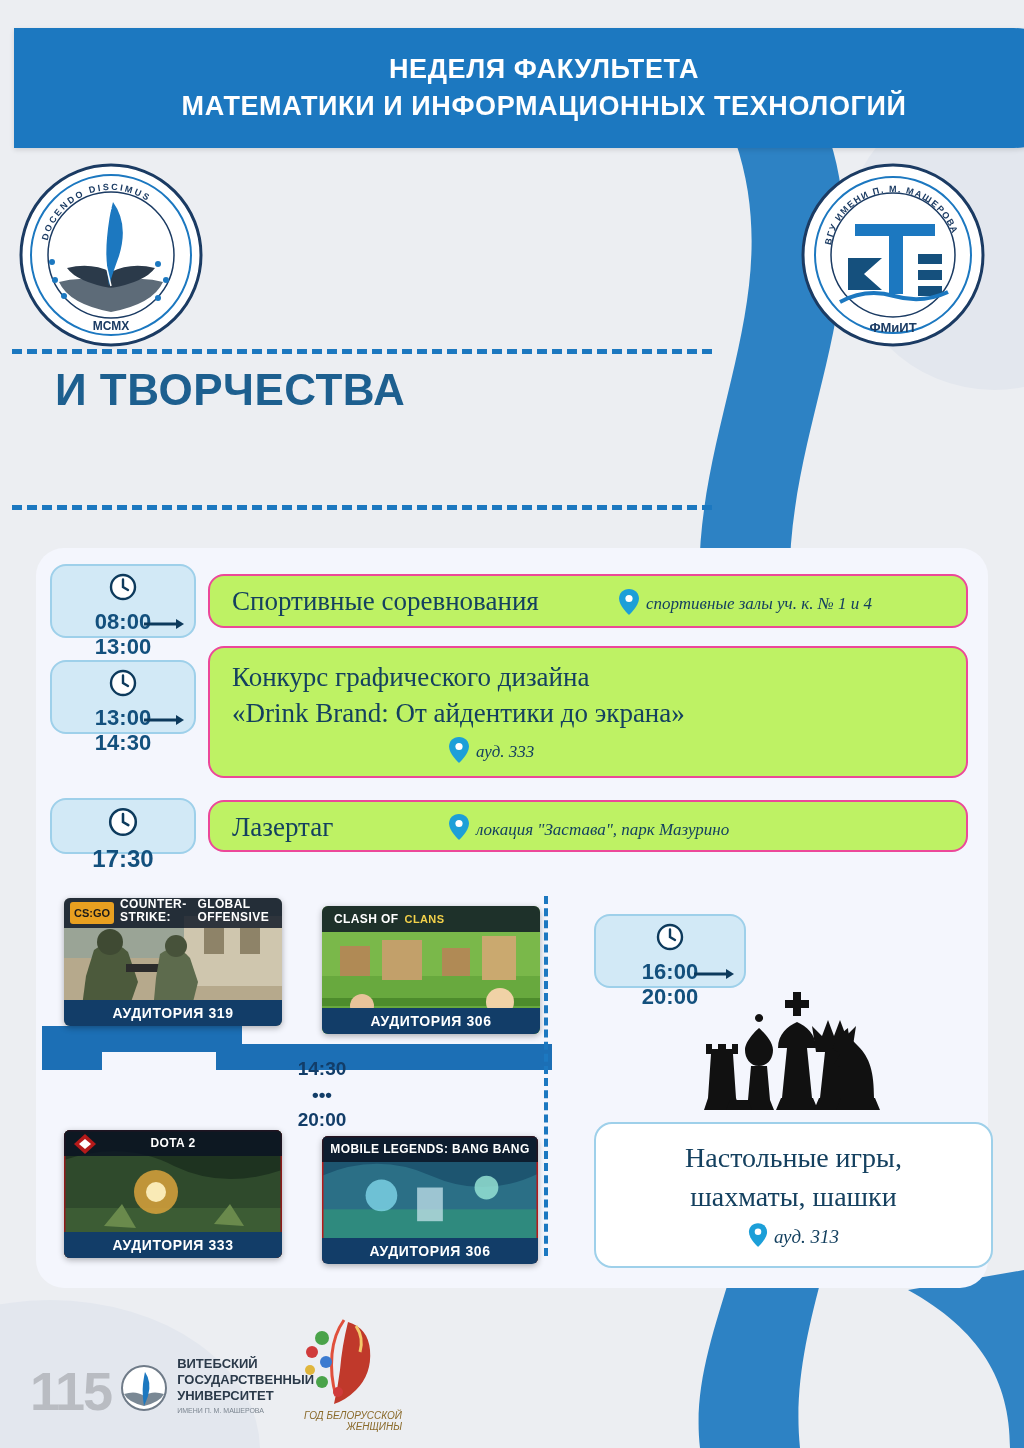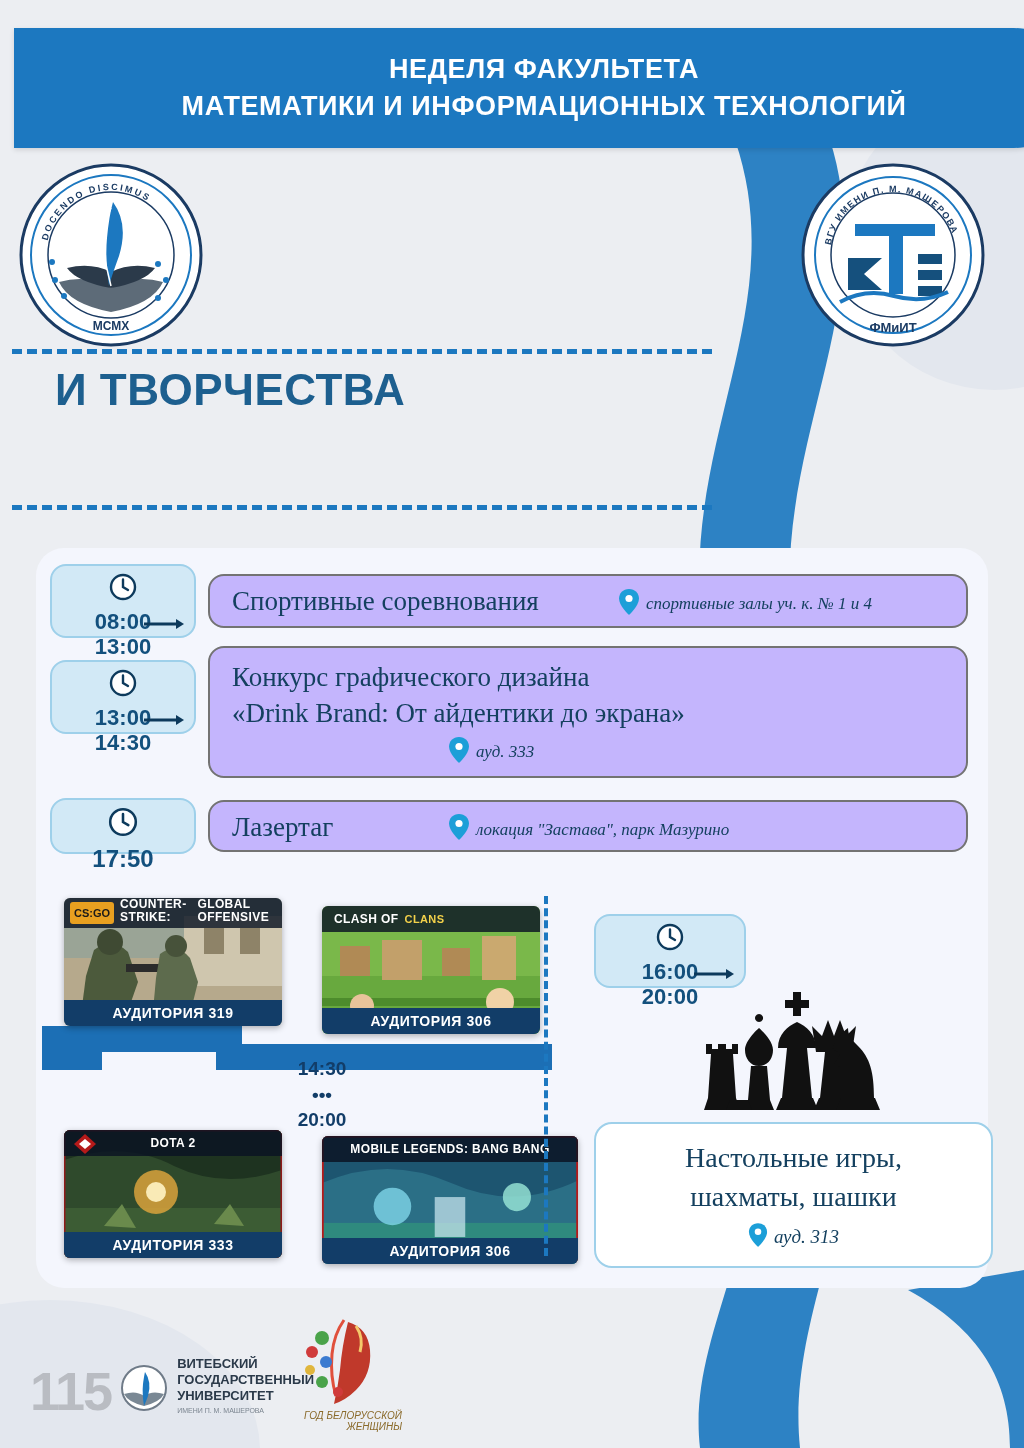--- a/index.html
+++ b/index.html
@@ -72,21 +72,21 @@
     padding:6px 12px;
     flex-direction:column;
   }
   .clock-pill .times {
     color:#13507d; font-weight:bold; font-size:22px; line-height:1.12; text-align:left;
   }
   .clock-ico { flex:0 0 auto; }
   .arrow-svg{ position:absolute; right:8px; bottom:4px; }
 
   .evt {
-    position:absolute; background:#c4b5fd; border:2px solid #737373;
+    position:absolute; background:#bef264; border:2px solid #ec4899;
     border-radius:16px;
   }
   .evt .title {
     font-family:"Liberation Serif", serif; color:#14405f; font-size:27px;
   }
   .evt .place {
     font-family:"Liberation Serif", serif; color:#14405f;
     font-size:17px; font-style:italic;
   }
   .pin { display:inline-block; vertical-align:middle; }
@@ -250,21 +250,21 @@
       </span>
       <span class="place" style="position:absolute; left:266px; top:94px;">ауд. 333</span>
     </div>
 
     <div class="clock-pill" style="left:14px; top:250px; width:146px; height:56px;">
       <svg class="clock-ico" width="32" height="32" viewBox="0 0 30 30">
         <circle cx="15" cy="15" r="12" fill="#fff" stroke="#0d3a5c" stroke-width="2.4"></circle>
         <path d="M15 7.5 V15 L20 18" stroke="#0d3a5c" stroke-width="2.4" fill="none" stroke-linecap="round"></path>
       </svg>
       <div class="times" style="font-size:24px;">
-        <div>17:50</div>
+        <div>17:30</div>
       </div>
     </div>
     <div class="evt" style="left:172px; top:252px; width:760px; height:52px;">
       <span class="title" style="position:absolute; left:22px; top:10px;">Лазертаг</span>
       <span class="pin" style="position:absolute; left:238px; top:11px;">
         <svg width="22" height="28" viewBox="0 0 22 28">
             <path d="M11 1 C5 1 1 5.4 1 10.6 C1 18 11 27 11 27 C11 27 21 18 21 10.6 C21 5.4 17 1 11 1 Z" fill="#1c9fd8"></path>
             <circle cx="11" cy="10.5" r="3.6" fill="#ffffff"></circle>
           </svg>
       </span>
@@ -338,21 +338,21 @@
       </div>
       <div style="position:absolute; left:8px; top:2px; width:26px; height:24px;">
         <svg width="26" height="24" viewBox="0 0 26 24">
             <path d="M13 2 L24 12 L13 22 L2 12 Z" fill="#b51a1a"></path>
             <path d="M13 7 L19 12 L13 17 L7 12 Z" fill="#fff"></path>
           </svg>
       </div>
       <div class="cap">АУДИТОРИЯ 333</div>
     </div>
 
-    <div class="gcard" style="left:286px; top:588px; width:256px; height:128px;">
+    <div class="gcard" style="left:286px; top:588px; width:216px; height:128px;">
       <svg class="art" viewBox="0 0 218 128" preserveAspectRatio="none">
         <rect width="218" height="128" fill="#2b6f86"></rect>
         <rect y="74" width="218" height="54" fill="#2f8a7e"></rect>
         <path d="M0 40 q56 -24 110 0 q54 24 108 -2 v-38 h-218z" fill="#1d5570"></path>
         <circle cx="60" cy="60" r="16" fill="#7fd6e8" opacity=".8"></circle>
         <circle cx="166" cy="52" r="12" fill="#9be8d8" opacity=".8"></circle>
         <rect x="96" y="52" width="26" height="34" fill="#cfe9f2" opacity=".7"></rect>
         <rect x="0" y="0" width="218" height="128" fill="none" stroke="#b51a1a" stroke-width="3"></rect>
       </svg>
       <div class="top" style="background:rgba(10,20,35,.85);">

